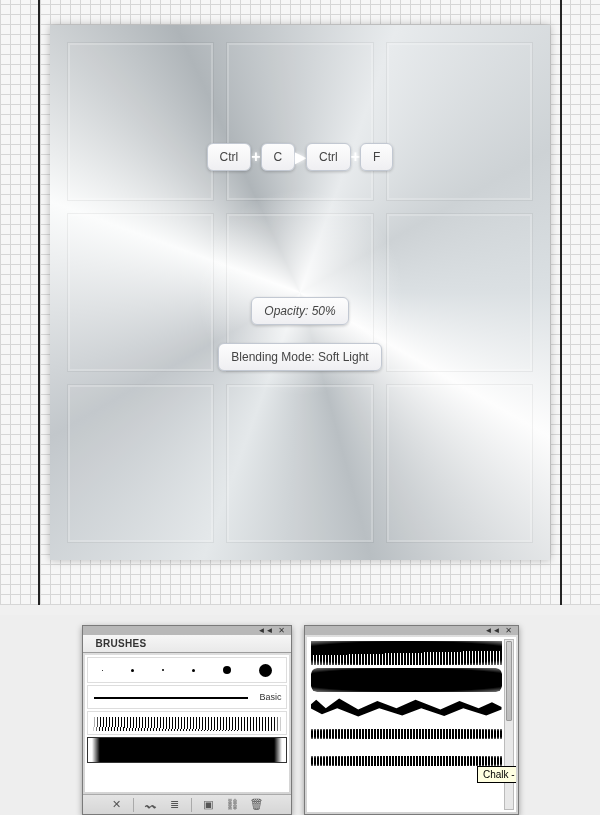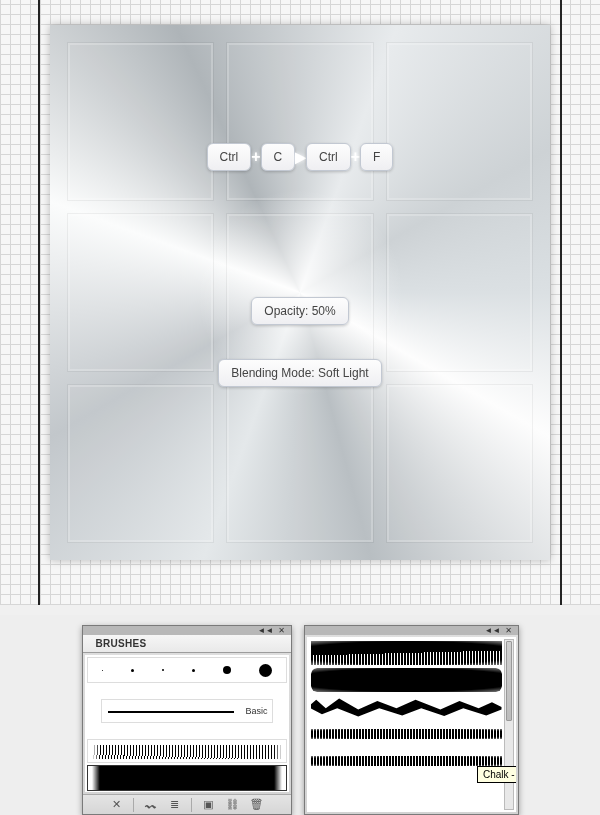--- a/index.html
+++ b/index.html
@@ -60,22 +60,22 @@
     background: linear-gradient(#fdfdfd,#efeff2);
     border: 1px solid #c2c8d2; border-radius: 6px;
     padding: 6px 12px; font-size: 12px; color: #444;
     box-shadow: 0 1px 3px rgba(0,0,0,0.2);
   }
   .plus, .chev {
     color: #fff; font-weight: bold; font-size: 16px;
     text-shadow: 0 0 4px rgba(255,255,255,0.8);
   }
   .chev { font-size: 14px; }
-  .pill-center1 { position:absolute; left:0; right:0; top:272px; display:flex; justify-content:center;}
-  .pill-center2 { position:absolute; left:0; right:0; top:318px; display:flex; justify-content:center;margin-top:16px;}
+  .pill-center1 { position:absolute; left:0; right:0; top:272px; display:flex; justify-content:center;font-style:italic;}
+  .pill-center2 { position:absolute; left:0; right:0; top:318px; display:flex; justify-content:center;}
 
   
   .panels {
     position: absolute; left: 0; right: 0; top: 615px; height: 200px;
     background: #eeeeee;
     display: flex; gap: 12px; justify-content: center; padding-top: 10px;
   }
   .panel {
     width: 210px; position: relative;
     background: linear-gradient(#dfdfdf,#d3d3d3);
@@ -93,21 +93,21 @@
     padding: 3px 13px; font-size: 10px; font-weight: bold; color:#333;
     letter-spacing: .3px;
   }
   .panel-body {
     flex: 1; background: #fff; margin: 2px;
     overflow: hidden; position: relative;
   }
   
   .brush-dots { display:flex; justify-content:space-around; align-items:center; height:26px; border:1px solid #ddd; margin:2px;}
   .dot { border-radius:50%; background:#000; }
-  .brush-row { height:24px; border:1px solid #ddd; margin:16px; position:relative; display:flex; align-items:center;}
+  .brush-row { height:24px; border:1px solid #ddd; margin:2px; position:relative; display:flex; align-items:center;}
   .thinline { position:absolute; left:6px; right:38px; top:50%; height:1.5px; background:#000;}
   .basic-lbl { position:absolute; right:4px; font-size:9px; color:#333;}
   .stroke1 { height:24px; border:1px solid #ddd; margin:2px; overflow:hidden;}
   .stroke2 { height:26px; border:1px solid #333; margin:2px; overflow:hidden;}
   .rough {
     width:100%; height:100%;
     background:
       repeating-linear-gradient(92deg, #000 0 2px, transparent 2px 4px),
       linear-gradient(#000,#000);
     -webkit-mask: linear-gradient(90deg, transparent 0 2%, #000 6% 94%, transparent 98%);

